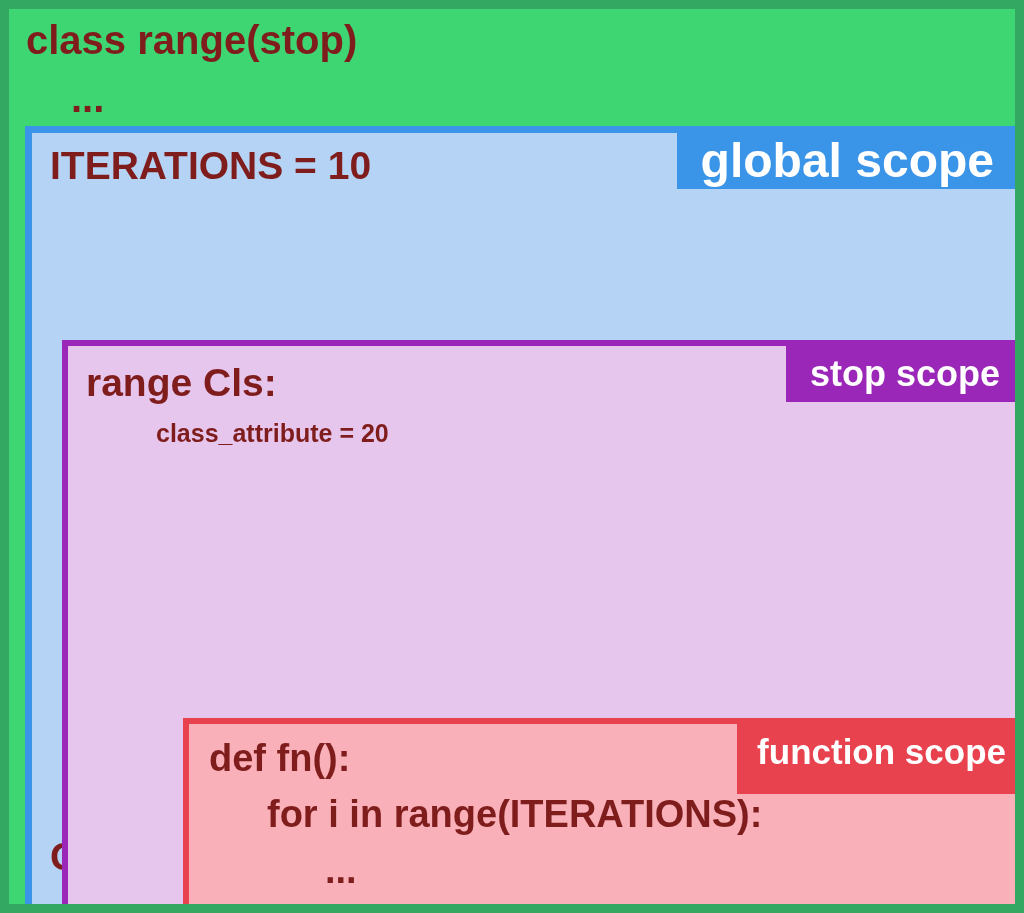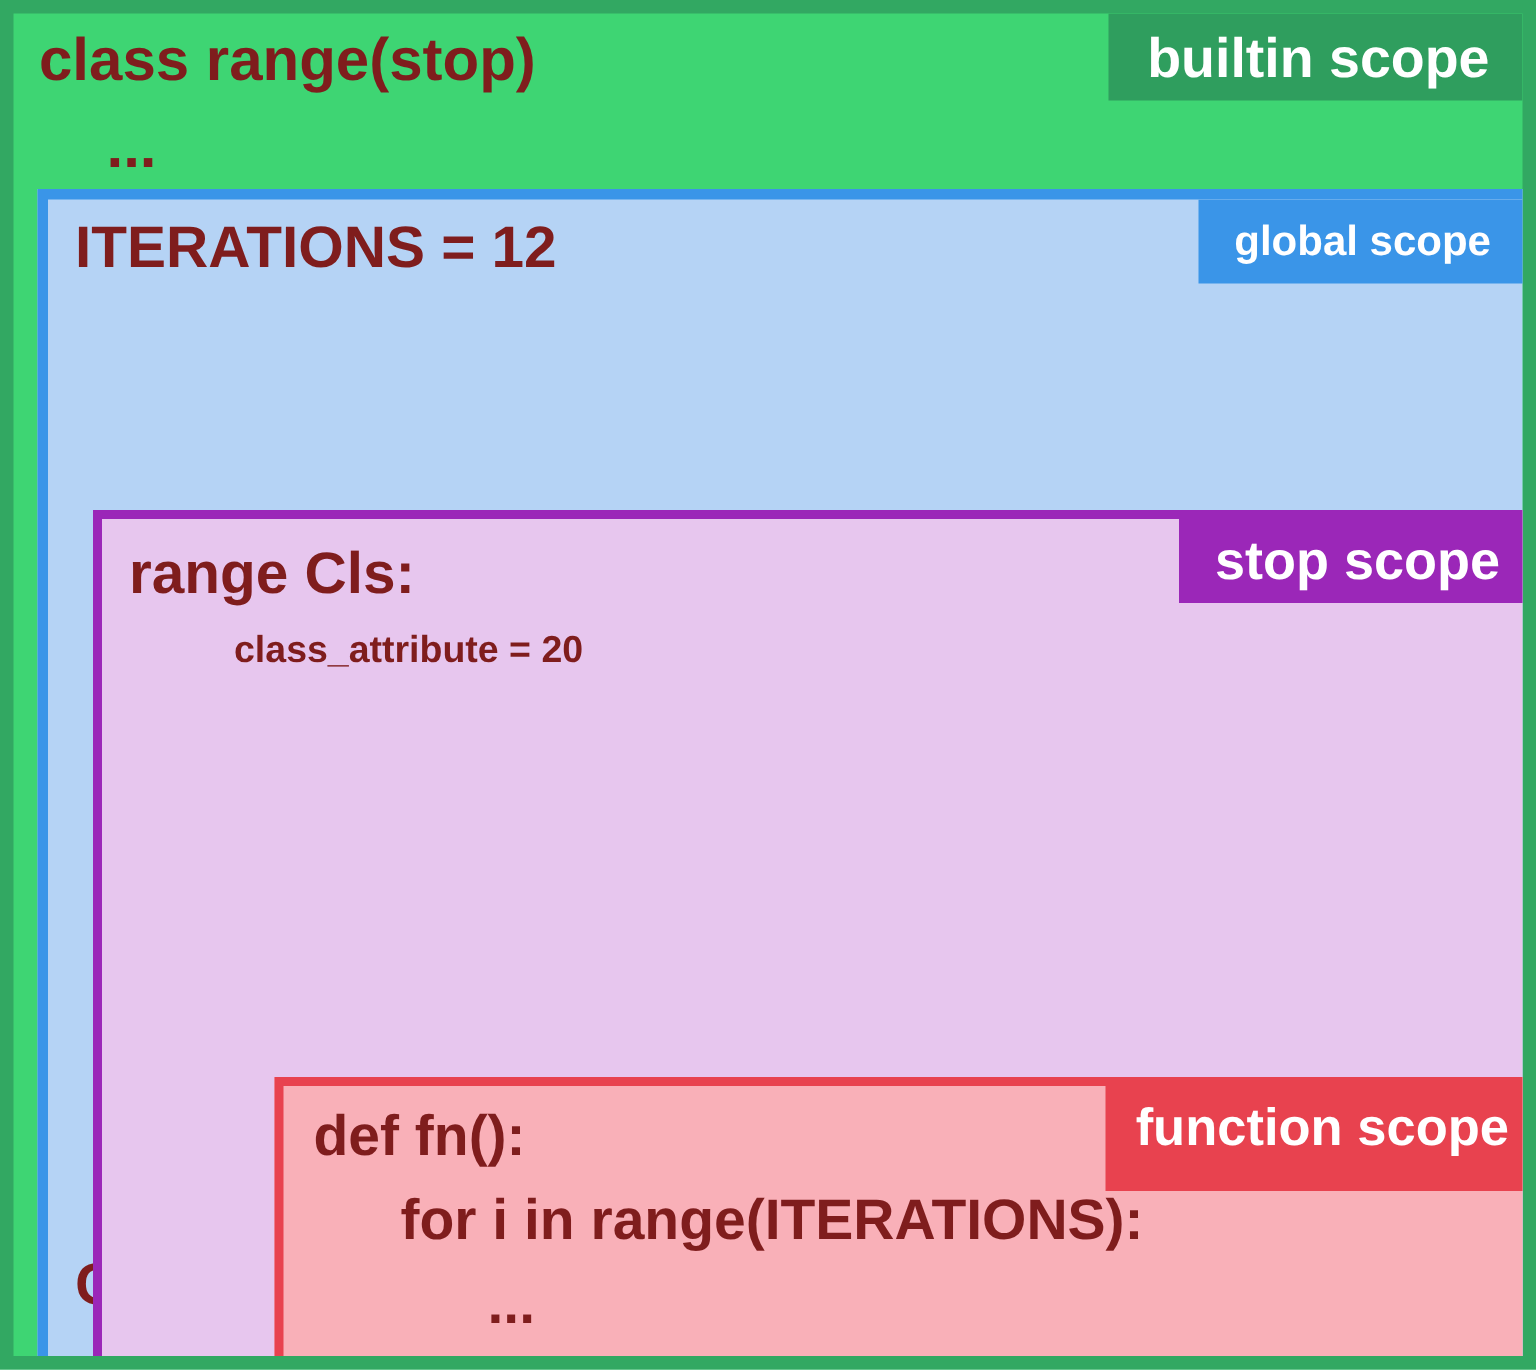--- a/index.html
+++ b/index.html
@@ -66,21 +66,21 @@
     top: 117px;
     width: 1000px;
     height: 786px;
     background: #b5d3f5;
     border: 7px solid #3a95e8;
   }
   #global-scope > .scope-label {
     background: #3a95e8;
     height: 56px;
     padding: 0 24px 0 24px;
-    font-size: 28px;
+    font-size: 48px;
   }
   #global-code-1 { left: 18px;  top: 13px;  font-size: 39px; }
   #global-code-2 { left: 18px;  top: 704px; font-size: 39px; }
 
   
   #class-scope {
     left: 30px;
     top: 207px;
     width: 966px;
     height: 611px;
@@ -112,27 +112,26 @@
     font-size: 35px;
   }
   #function-code-1 { left: 20px;  top: 15px;  font-size: 38px; }
   #function-code-2 { left: 78px;  top: 71px;  font-size: 38px; }
   #function-code-3 { left: 136px; top: 127px; font-size: 38px; }
 </style>
 </head>
 <body>
 
 <div class="scope" id="builtin-scope">
-  <div class="scope-label">builtin scope</div>
   <div class="code" id="builtin-code-1">class range(stop)</div>
   <div class="code" id="builtin-code-2">...</div>
 
   <div class="scope" id="global-scope">
     <div class="scope-label">global scope</div>
-    <div class="code" id="global-code-1">ITERATIONS = 12</div>
+    <div class="code" id="global-code-1">ITERATIONS = 10</div>
     <div class="code" id="global-code-2">Cls().fn()</div>
 
     <div class="scope" id="class-scope">
       <div class="scope-label">stop scope</div>
       <div class="code" id="class-code-1">range Cls:</div>
       <div class="code" id="class-code-2">class_attribute = 20</div>
 
       <div class="scope" id="function-scope">
         <div class="scope-label">function scope</div>
         <div class="code" id="function-code-1">def fn():</div>

